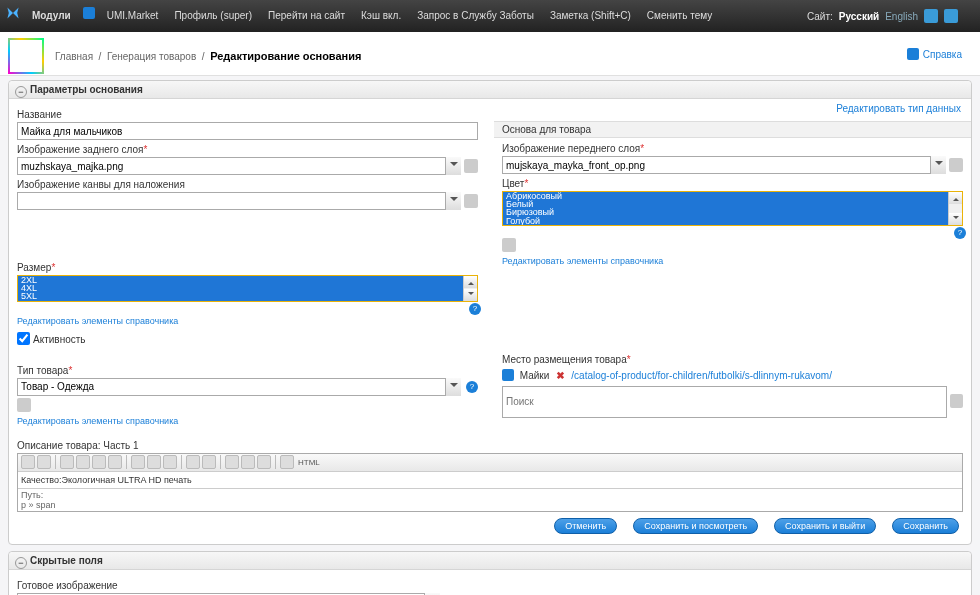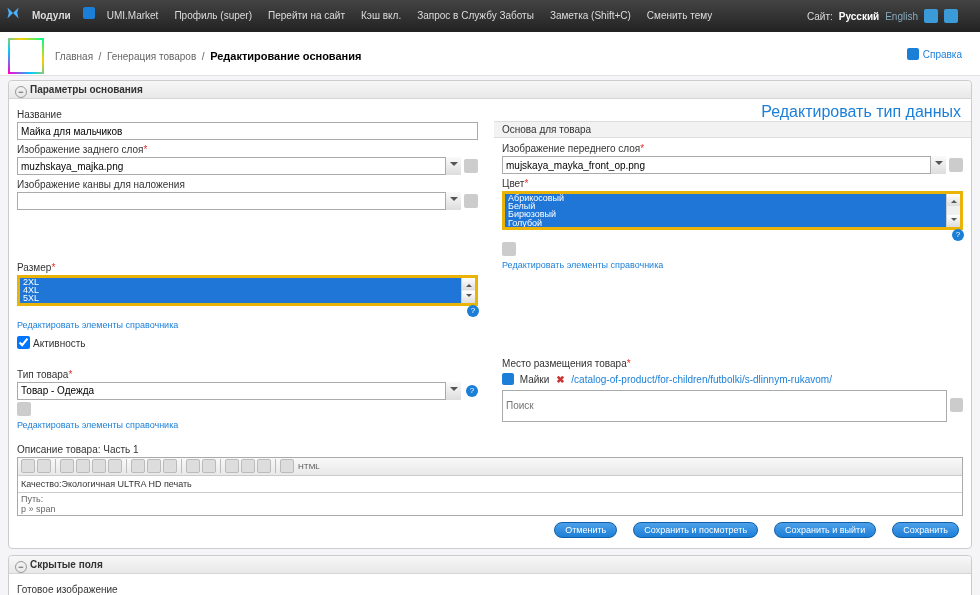--- a/index.html
+++ b/index.html
@@ -19,30 +19,30 @@
 .content{padding:4px 8px}
 .panel{background:#fff;border:1px solid #ccc;border-radius:4px;margin-bottom:6px}
 .panel-hd{background:linear-gradient(#f7f7f7,#e8e8e8);height:18px;border-bottom:1px solid #d5d5d5;border-radius:4px 4px 0 0;padding:0 6px;line-height:18px;font-size:10px;font-weight:bold;position:relative}
 .panel-hd .circ{width:12px;height:12px;border:1px solid #999;border-radius:50%;display:inline-block;vertical-align:-2px;margin-right:3px;color:#666;text-align:center;line-height:10px;font-size:9px}
 .panel-bd{padding:6px 8px}
 .cols{display:flex;gap:24px}
 .col{flex:1;min-width:0}
 .col2{flex:1;min-width:0;padding-top:14px}
 .lbl{font-size:10px;color:#333;margin:4px 0 2px}
 .lbl .req{color:#d33}
-.edit-type{position:absolute;right:10px;top:22px;color:#1b7fd8;font-size:16px}
+.edit-type{position:absolute;right:10px;top:22px;color:#1b7fd8;font-size:10px}
 .rel{position:relative}
 input.txt,input.sel{width:100%;height:18px;border:1px solid #aaa;font-size:10px;padding:0 3px;background:#fff}
 .sel-row{display:flex;align-items:center;gap:3px}
 .sel-row .selwrap{flex:1;position:relative}
 .dd{position:absolute;right:0;top:0;width:16px;height:18px;background:linear-gradient(#fafafa,#ddd);border-left:1px solid #aaa;display:flex;align-items:center;justify-content:center}
 .dd::after{content:"";border:4px solid transparent;border-top-color:#555}
 .ic16{width:14px;height:14px;background:#ccc;display:inline-block;border-radius:2px}
 .grouphdr{font-size:10px;background:#f2f2f2;border-top:1px solid #ddd;border-bottom:1px solid #ddd;margin:2px -8px 5px;padding:2px 8px}
-.multisel{border:3px solid #eab308;background:#14b8a6;position:relative}
+.multisel{border:1px solid #eab308;background:#14b8a6;position:relative}
 .multisel .opts{max-height:34px;overflow:hidden}
 .multisel .opt{background:#1f76d6;color:#fff;padding:0 3px;font-size:9px;height:8.2px;line-height:8.5px}
 .scrollbar{position:absolute;right:0;top:0;bottom:0;width:14px;background:#f0f0f0;border-left:1px solid #ccc}
 .sb-up,.sb-dn{height:12px;background:linear-gradient(#fff,#ddd);display:flex;align-items:center;justify-content:center}
 .sb-up::after{content:"";border:3px solid transparent;border-bottom-color:#555}
 .sb-dn{position:absolute;bottom:0;left:0;right:0}
 .sb-dn::after{content:"";border:3px solid transparent;border-top-color:#555}
 .qmark{width:12px;height:12px;border-radius:50%;background:#1b7fd8;color:#fff;text-align:center;line-height:12px;font-size:8px;display:inline-block;margin-left:2px;vertical-align:middle;position:absolute;right:-4px;bottom:-14px}
 .linklike{color:#1b7fd8;font-size:9px;cursor:pointer;margin-top:2px;display:inline-block}
 .chk{margin:6px 0;font-size:10px}

